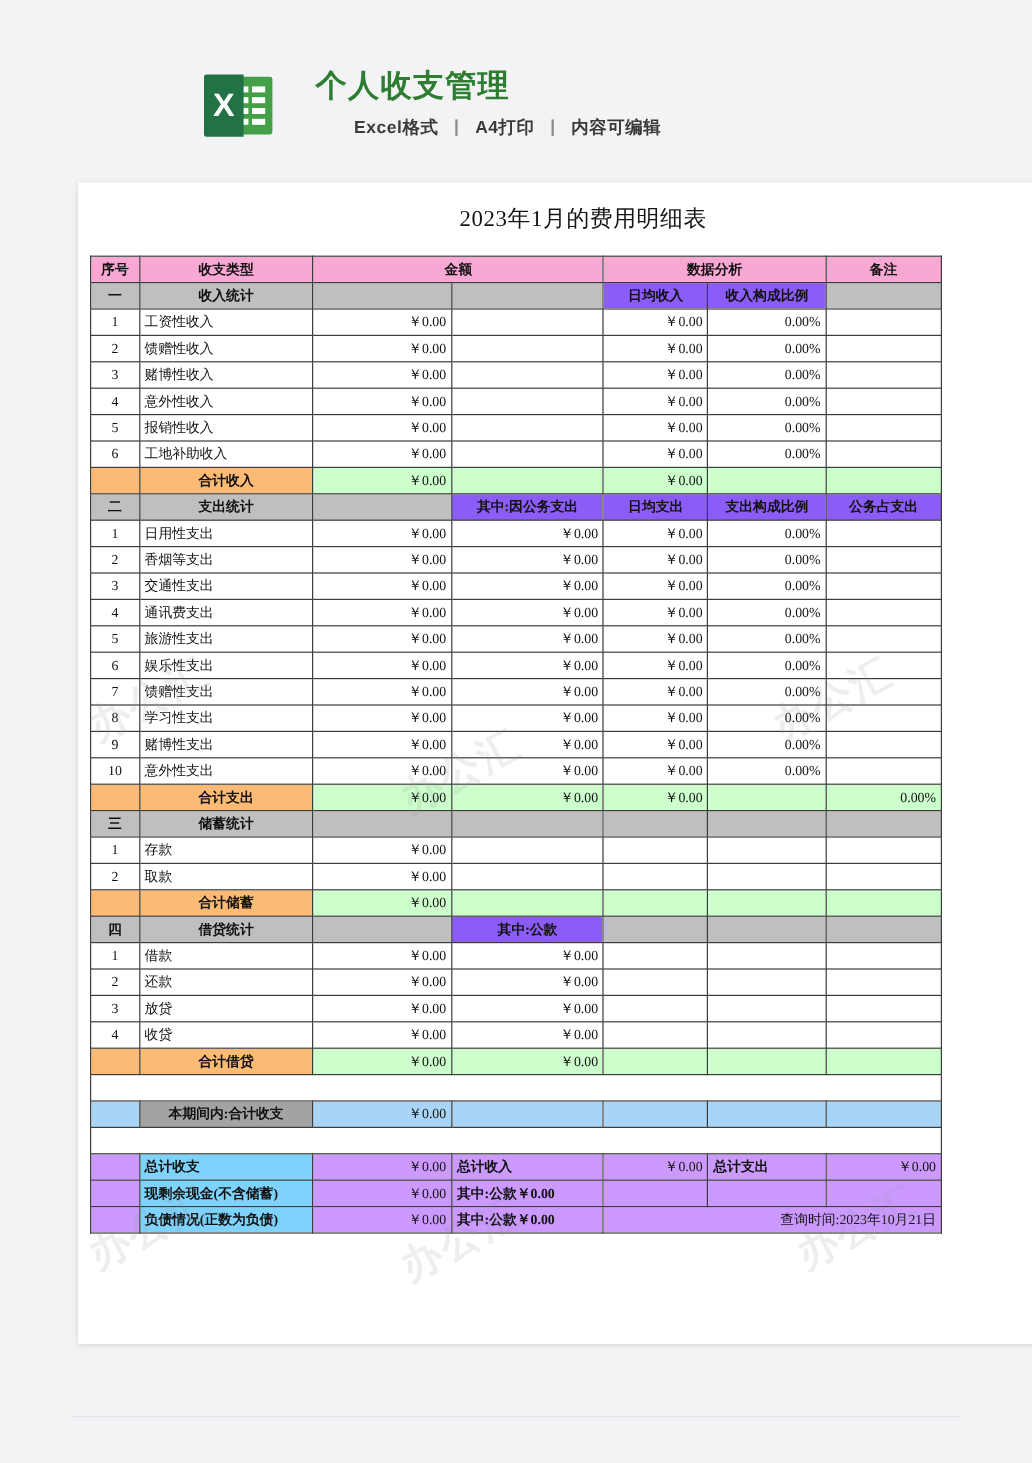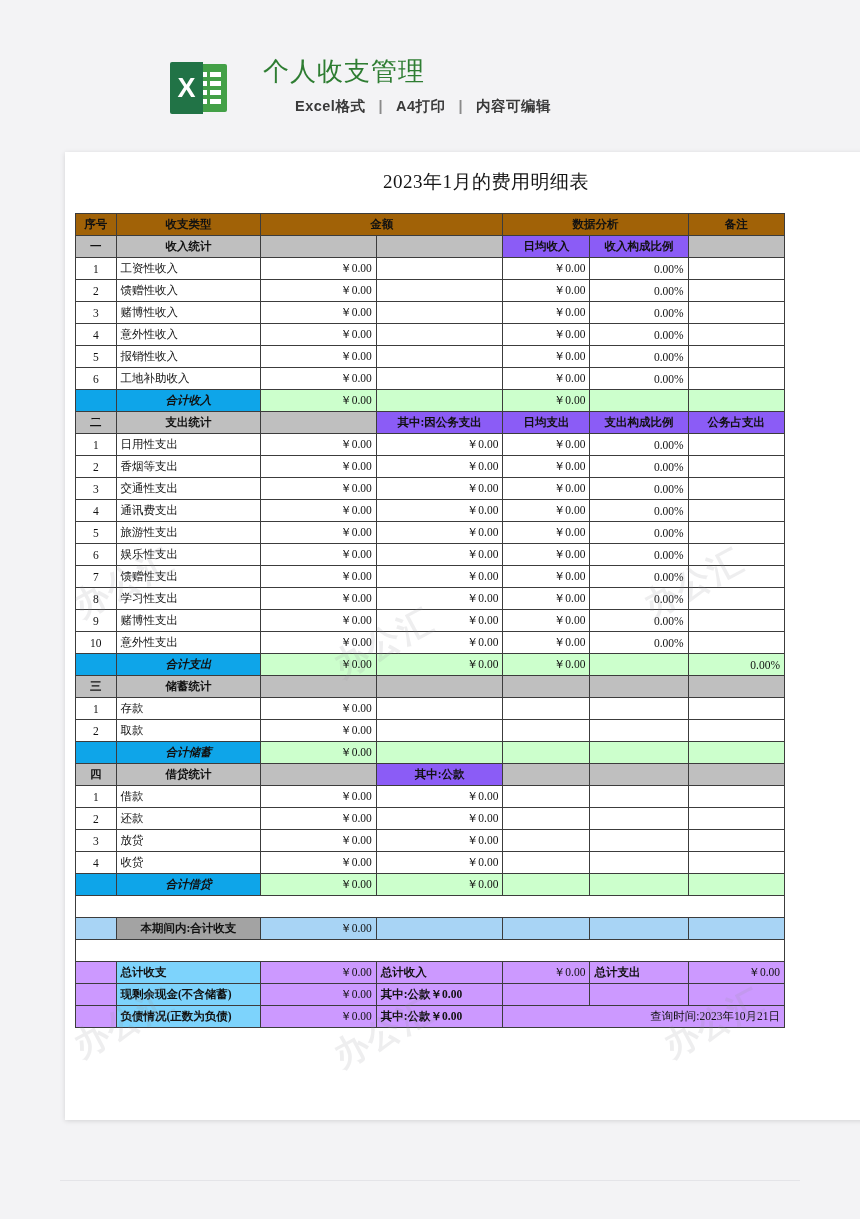--- a/index.html
+++ b/index.html
@@ -18,21 +18,21 @@
   .xls-icon .doc{position:absolute;left:16px;top:2px;width:41px;height:48px;background:#43a047;border-radius:2px;}
   .xls-icon .grid{position:absolute;left:31px;top:10px;width:20px;height:32px;display:flex;flex-direction:column;justify-content:space-between;}
   .xls-icon .grid .r{height:5px;display:flex;justify-content:space-between;}
   .xls-icon .grid .r i{display:block;background:#fff;height:5px;}
   .xls-icon .grid .r i.a{width:6px;}
   .xls-icon .grid .r i.b{width:11px;}
   .xls-icon .fold{position:absolute;left:0;top:0;width:33px;height:52px;background:#217346;border-radius:2px 0 0 2px;}
   .xls-icon .xletter{position:absolute;left:0;top:0;width:33px;height:52px;color:#fff;font-size:27px;font-weight:bold;
       display:flex;align-items:center;justify-content:center;font-family:"Liberation Sans",sans-serif;line-height:1;}
   .brand-text{margin-left:36px;padding-top:0;}
-  .brand-title{font-size:26px;font-weight:normal;color:#2e7d32;letter-spacing:1px;line-height:1.15;}
+  .brand-title{font-size:26px;font-weight:bold;color:#2e7d32;letter-spacing:1px;line-height:1.15;}
   .brand-sub{margin-top:10px;font-size:14.5px;font-weight:bold;color:#3a3a3a;letter-spacing:.5px;
       display:flex;align-items:center;margin-left:32px;}
   .brand-sub .sep{color:#8a8a8a;margin:0 13px;font-weight:bold;}
 
   
   .card{position:absolute;left:65px;top:152px;width:842px;height:968px;background:#fff;
       box-shadow:0 1px 5px rgba(0,0,0,.13);}
   .sheet-title{text-align:center;font-family:"Liberation Serif","DejaVu Serif",serif;
       font-size:19px;color:#151515;padding-top:17px;letter-spacing:.5px;}
 
@@ -42,25 +42,25 @@
   table.xl td{border:1px solid #3c3c3c;font-size:11.5px;color:#111;height:21px;padding:0 4px;
       white-space:nowrap;overflow:hidden;}
   .c-num{width:40px;text-align:center;}
   .c-type{width:143px;}
   .c-amt{width:114px;text-align:right;}
   .c-pub{width:125px;text-align:right;}
   .c-avg{width:86px;text-align:right;}
   .c-pct{width:97px;text-align:right;}
   .c-note{width:95px;text-align:right;}
 
-  .hdr{background:#a16207;text-align:center;font-weight:bold;font-size:12.5px;height:26px;}
+  .hdr{background:#f9a8d4;text-align:center;font-weight:bold;font-size:12.5px;height:26px;}
   .sec{background:#bfbfbf;font-weight:bold;text-align:center;font-size:12px;height:22px;}
   .sec-blank{background:#bfbfbf;}
   .sec-sub{background:#8b5cf6;font-weight:bold;text-align:center;font-size:11.5px;}
-  .tot{background:#0ea5e9;font-weight:bold;text-align:center;color:#127a12;font-size:12px;height:22px;font-style:italic;}
+  .tot{background:#fdba74;font-weight:bold;text-align:center;color:#127a12;font-size:12px;height:22px;}
   .tot-v{background:#ccffcc;text-align:right;color:#111;font-weight:normal;}
   .tot-b{background:#ccffcc;}
   .money{text-align:right;font-family:"Liberation Serif","DejaVu Serif",serif;}
   .spacer td{border:1px solid #3c3c3c;background:#fff;height:21px;}
 
   .blue{background:#a8d4f5;}
   .blue-lbl{background:#a3a3a3;text-align:center;font-weight:bold;color:#0b5c2e;font-size:12px;}
   .blue-v{background:#a8d4f5;text-align:right;color:#111;}
 
   .purp{background:#cc99ff;}

